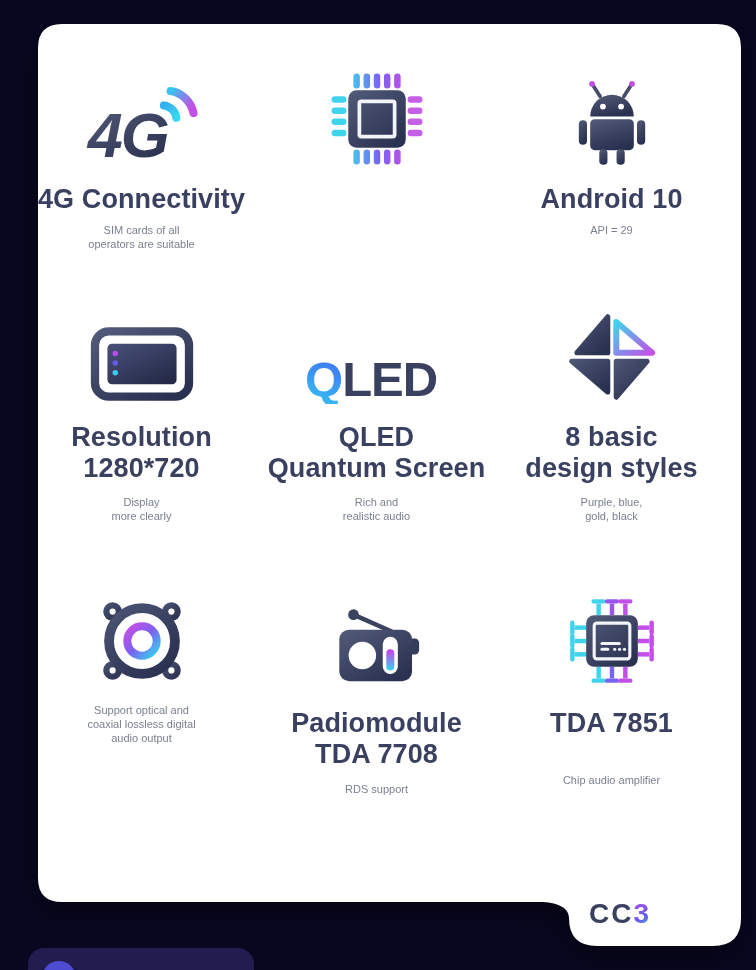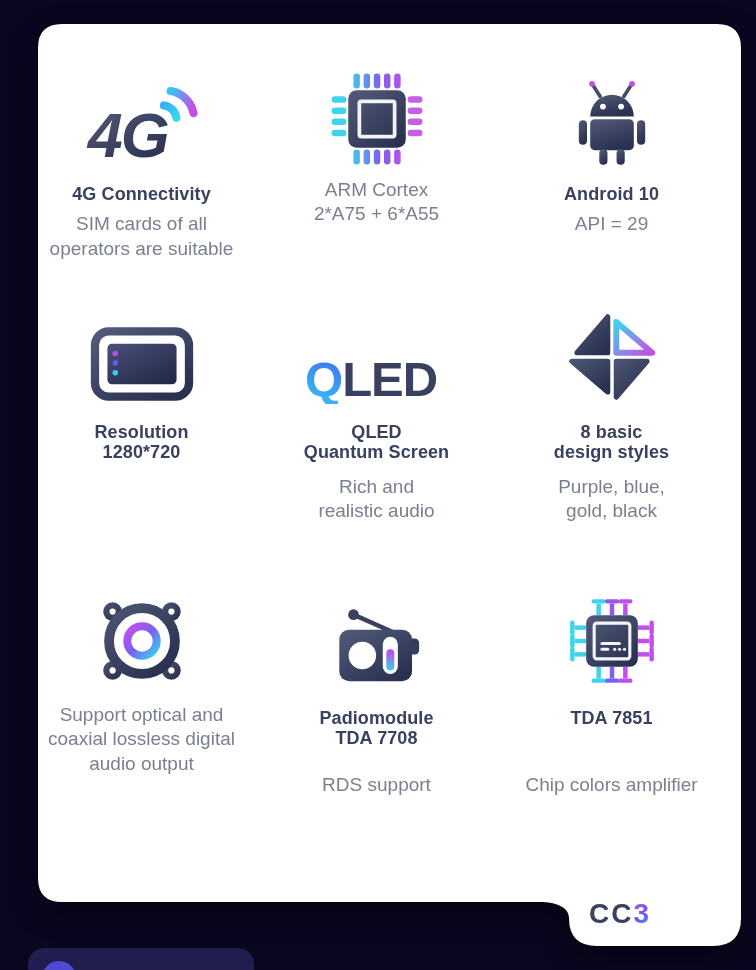--- a/index.html
+++ b/index.html
@@ -16,29 +16,29 @@
     grid-template-columns:235px 235px 235px;
     grid-template-rows:260px 276px auto;
     padding-top:30px;
   }
   .cell { display:flex; flex-direction:column; align-items:center; text-align:center; }
   .icon-box { display:flex; align-items:flex-end; justify-content:center; }
   .row1 .icon-box { height:116px; }
   .row2 .icon-box { height:90px; }
   .row3 .icon-box { height:100px; }
   .title {
-    font-weight:bold; color:#3a4160; font-size:18px; line-height:1.13;
+    font-weight:bold; color:#3a4160; font-size:27px; line-height:1.13;
     white-space:pre-line; letter-spacing:.1px;
   }
   .row1 .title { margin-top:14px; }
   .row2 .title { margin-top:18px; }
   .row3 .title { margin-top:18px; min-height:52px; }
   .sub {
     color:#7a descriptors;
-    color:#7a8090; font-size:19px; line-height:1.28; white-space:pre-line;
+    color:#7a8090; font-size:11px; line-height:1.28; white-space:pre-line;
   }
   .row1 .sub { margin-top:8px; }
   .row2 .sub { margin-top:12px; }
   .row3 .sub { margin-top:13px; }
   .cc3 { position:absolute; left:588px; top:896px; }
   .bottom-card {
     position:absolute; left:28px; top:948px; width:226px; height:30px;
     background:#211d4e; border-radius:16px 16px 0 0;
   }
   .bottom-dot {
@@ -113,22 +113,20 @@
           <rect x="6" y="66.5" width="16" height="7" rx="3.5" fill="#3fd4ec"></rect>
           <rect x="88" y="30.5" width="16" height="7" rx="3.5" fill="#c45fe6"></rect>
           <rect x="88" y="42.5" width="16" height="7" rx="3.5" fill="#c45fe6"></rect>
           <rect x="88" y="54.5" width="16" height="7" rx="3.5" fill="#c45fe6"></rect>
           <rect x="88" y="66.5" width="16" height="7" rx="3.5" fill="#c45fe6"></rect>
         </g>
         <rect x="24" y="24" width="62" height="62" rx="9" fill="url(#g2s)"></rect>
         <rect x="36" y="36" width="38" height="38" rx="2" fill="none" stroke="#f3f4f8" stroke-width="4"></rect>
       </svg>
     </div>
-    <div class="sub">ARM Cortex
-2*A75 + 6*A55</div>
   </div>
 
   <div class="cell row1">
     <div class="icon-box">
       <svg width="100" height="96" viewBox="0 0 110 100">
         <defs>
           <linearGradient id="g3s" x1="0" y1="0" x2="0.4" y2="1">
             <stop offset="0" stop-color="#545c7a"></stop>
               <stop offset="1" stop-color="#2b3150"></stop>
           </linearGradient>
@@ -166,20 +164,22 @@
         </defs>
         <rect x="6.5" y="7" width="102" height="71" rx="15" fill="#ffffff" stroke="url(#g4s)" stroke-width="9"></rect>
         <rect x="20" y="20.5" width="75" height="44" rx="5" fill="url(#g4d)"></rect>
         <circle cx="28.5" cy="31" r="3" fill="#b44fe8"></circle>
         <circle cx="28.5" cy="41.5" r="3" fill="#6a5ae8"></circle>
         <circle cx="28.5" cy="52" r="3" fill="#35cdee"></circle>
       </svg>
     </div>
     <div class="title">Resolution
 1280*720</div>
+    <div class="sub">Display
+more clearly</div>
   </div>
 
   <div class="cell row2">
     <div class="icon-box">
       <svg width="148" height="52" viewBox="0 0 148 52">
         <defs>
           <linearGradient id="gq" x1="0" y1="1" x2="1" y2="0">
             <stop offset="0" stop-color="#35c8f0"></stop>
               <stop offset="0.5" stop-color="#3f7bf2"></stop>
               <stop offset="1" stop-color="#c44fe8"></stop>
@@ -317,21 +317,21 @@
         <rect x="26" y="26" width="58" height="58" rx="9" fill="url(#g9s)"></rect>
         <rect x="35" y="35" width="40" height="40" rx="3" fill="none" stroke="#f3f4f8" stroke-width="3.5"></rect>
         <rect x="42" y="56" width="23" height="3.5" rx="1.75" fill="#f3f4f8"></rect>
         <rect x="42" y="62.5" width="10" height="3.5" rx="1.75" fill="#f3f4f8"></rect>
         <circle cx="58" cy="64.3" r="1.8" fill="#f3f4f8"></circle>
         <circle cx="63.5" cy="64.3" r="1.8" fill="#f3f4f8"></circle>
         <circle cx="69" cy="64.3" r="1.8" fill="#f3f4f8"></circle>
       </svg>
     </div>
     <div class="title">TDA 7851</div>
-    <div class="sub">Chip colors amplifier</div>
+    <div class="sub">Chip audio amplifier</div>
   </div>
 
 </div>
 
 <div class="cc3">
   <svg width="92" height="34" viewBox="0 0 92 34">
     <defs>
       <linearGradient id="gcc3" gradientUnits="userSpaceOnUse" x1="47" y1="4" x2="68" y2="30">
         <stop offset="0" stop-color="#b44fe8"></stop>
           <stop offset="0.55" stop-color="#6a5ae8"></stop>

